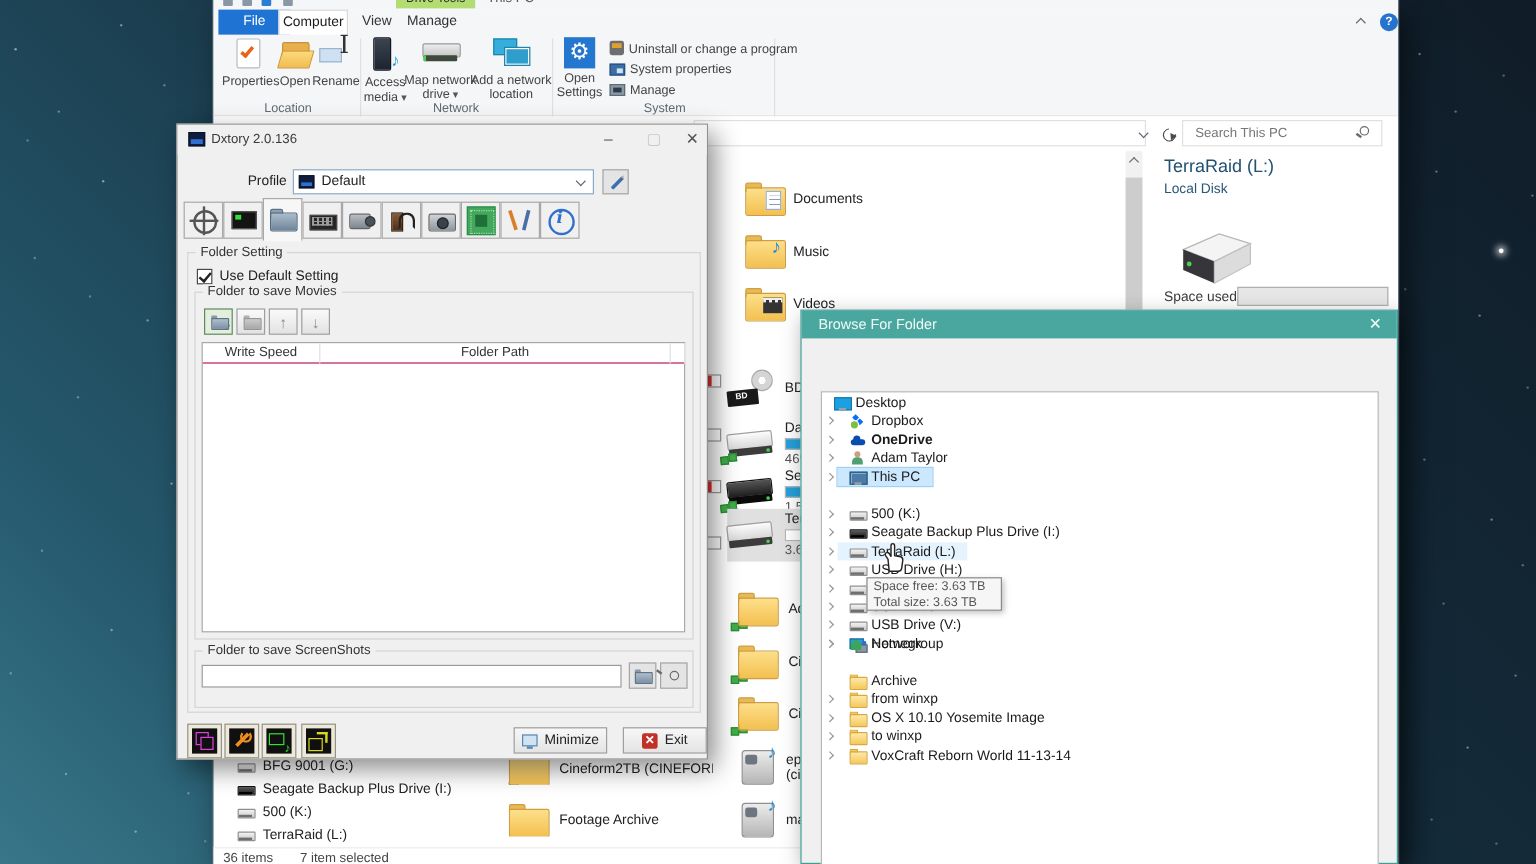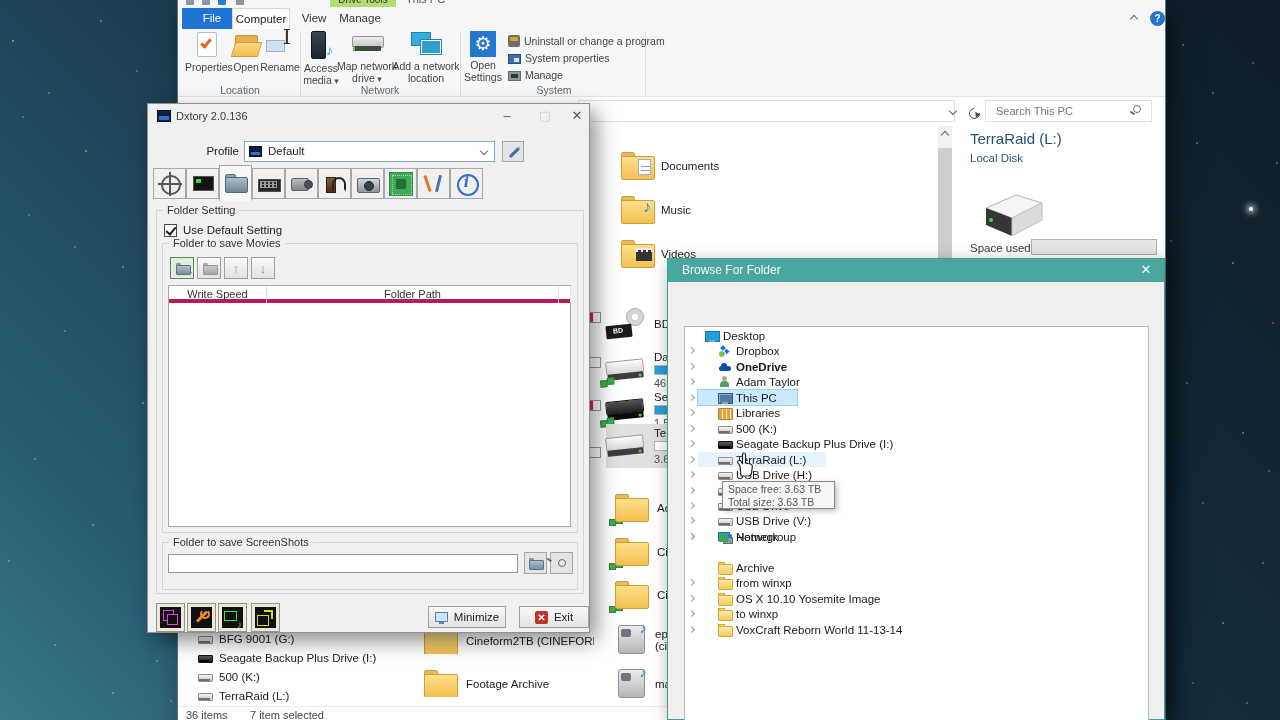--- a/index.html
+++ b/index.html
@@ -162,21 +162,21 @@
 .dx-check{position:absolute;left:16px;top:120px;width:13px;height:13px;background:#fff;border:1px solid #4a4a4a}
 .dx-check::after{content:"";position:absolute;left:3px;top:0;width:4px;height:8px;border-right:2px solid #222;border-bottom:2px solid #222;transform:rotate(40deg)}
 .dx-toolbtn{position:absolute;top:153px;width:24px;height:22px;background:linear-gradient(#fafafa,#e2e2e2);border:1px solid #9f9f9f;display:flex;align-items:center;justify-content:center}
 .dx-toolbtn.first{border-color:#5f8a5f;background:#e3eedd}
 .mini-folder{position:relative;width:13px;height:10px}
 .mini-folder::before{content:"";position:absolute;left:0;top:0;width:5px;height:3px;background:#8a98a8;border-radius:1px 1px 0 0}
 .mini-folder::after{content:"";position:absolute;left:0;top:2px;width:13px;height:8px;background:linear-gradient(#aebecd,#7d8fa3);border:1px solid #5d7487;border-radius:1px}
 .plus-badge{position:absolute;right:-4px;bottom:-3px;width:7px;height:7px;color:#129a12;font-size:11px;font-weight:bold;line-height:7px}
 .arrow-glyph{font-size:13px;color:#8f8f8f;font-weight:bold}
 .dx-list{position:absolute;left:20px;top:181px;width:403px;height:242px;background:#fff;border:1px solid #a8a8a8}
-.dx-list-header{position:absolute;left:0;top:0;width:100%;height:17px;border-bottom:4px solid #be185d;font-size:11px;color:#333}
+.dx-list-header{position:absolute;left:0;top:0;width:100%;height:17px;border-bottom:1px solid #be185d;font-size:11px;color:#333}
 .dx-col{position:absolute;top:0;height:17px;text-align:center;line-height:17px;border-right:1px solid #e0e0e0}
 .dx-input{position:absolute;background:#fff;border:1px solid #9a9a9a}
 .dx-sqbtn{position:absolute;width:23px;height:22px;background:#e4e4e4;border:1px solid #a6a6a6;display:flex;align-items:center;justify-content:center}
 .blk-btn{position:absolute;top:499px;width:29px;height:29px;background:#ece9dc;border:1px solid #97937f;display:flex;align-items:center;justify-content:center}
 .blk-inner{position:relative;width:21px;height:21px;background:#101010}
 .g-frames::before{content:"";position:absolute;left:3px;top:3px;width:9px;height:9px;border:1.5px solid #e33fe3}
 .g-frames::after{content:"";position:absolute;left:7px;top:7px;width:9px;height:9px;border:1.5px solid #e33fe3;background:#101010}
 .g-wrench::before{content:"";position:absolute;left:4px;top:8px;width:14px;height:3px;background:#ef8f1f;transform:rotate(-45deg)}
 .g-wrench::after{content:"";position:absolute;right:2px;top:2px;width:6px;height:6px;border:2px solid #ef8f1f;border-radius:50%;border-top-color:transparent}
 .g-screen::before{content:"";position:absolute;left:2px;top:4px;width:11px;height:8px;border:1.5px solid #35e035}
@@ -211,21 +211,21 @@
 .dxt-tools::after{content:"";position:absolute;right:6px;top:3px;width:3px;height:17px;background:#4a6fa5;transform:rotate(14deg)}
 .dxt-info::before{content:"";position:absolute;left:2px;top:2px;width:18px;height:18px;border:2px solid #2f6fd0;border-radius:50%}
 .dxt-info::after{content:"i";position:absolute;left:0;top:2px;width:24px;text-align:center;font-family:"DejaVu Serif",serif;font-style:italic;font-weight:bold;font-size:14px;color:#2f6fd0}
 
 #browse{left:667px;top:258px;width:498px;height:462px;background:#f0f0f0;border:1px solid #3f9e96;z-index:30;box-shadow:4px 6px 18px rgba(0,0,0,.4)}
 .br-title{position:absolute;left:0;top:0;width:100%;height:23px;background:#4aa79f;color:#f2fbf9;font-size:12px;line-height:23px}
 .br-close{position:absolute;right:8px;top:0;width:20px;height:23px;text-align:center;line-height:22px;color:#f2fbf9;font-size:13px}
 .br-tree{position:absolute;left:16px;top:67px;width:465px;height:400px;background:#fff;border:1px solid #b2b8bc;overflow:hidden}
 .tree-row{position:absolute;left:0;width:100%;height:16px;display:flex;align-items:center;font-size:11.5px;color:#1a1a1a}
 .expander{position:absolute;left:4px;top:5px;width:5px;height:5px;border-right:1.2px solid #9a9a9a;border-bottom:1.2px solid #9a9a9a;transform:rotate(-45deg)}
-.item-body{position:absolute;display:flex;align-items:center;gap:4px;padding:0 20px;height:15px}
+.item-body{position:absolute;display:flex;align-items:center;gap:4px;padding:0 10px;height:15px}
 .item-body.lvl1{left:13px}
 .item-body.lvl0{left:0px}
 .tree-row.selected .item-body{background:#cce8ff;outline:1px solid #9fd0f5}
 .tree-row.hover .item-body{background:#e5f3ff}
 
 #tooltip{left:722px;top:481px;width:113px;height:28px;background:#f6f6f6;border:1px solid #8a8a8a;z-index:45;font-size:10.5px;color:#575757;line-height:13px;padding:1px 5px;box-shadow:2px 2px 5px rgba(0,0,0,.25)}
 #cursor{left:734px;top:452px;z-index:50}
 </style>
 </head>
 <body>
@@ -621,27 +621,20 @@
             <span>Adam Taylor</span>
           </span>
         </div>
         <div class="tree-row selected" style="top: 62.8px;">
           <span class="expander"></span>
           <span class="item-body lvl1">
             <span class="ticon pc-icon"></span>
             <span>This PC</span>
           </span>
         </div>
-        <div class="tree-row" style="top: 78.25px;">
-          <span class="expander"></span>
-          <span class="item-body lvl1">
-            <span class="ticon libraries-icon"></span>
-            <span>Libraries</span>
-          </span>
-        </div>
         <div class="tree-row" style="top: 93.7px;">
           <span class="expander"></span>
           <span class="item-body lvl1">
             <span class="ticon drive-icon"></span>
             <span>500 (K:)</span>
           </span>
         </div>
         <div class="tree-row" style="top: 109.15px;">
           <span class="expander"></span>
           <span class="item-body lvl1">

